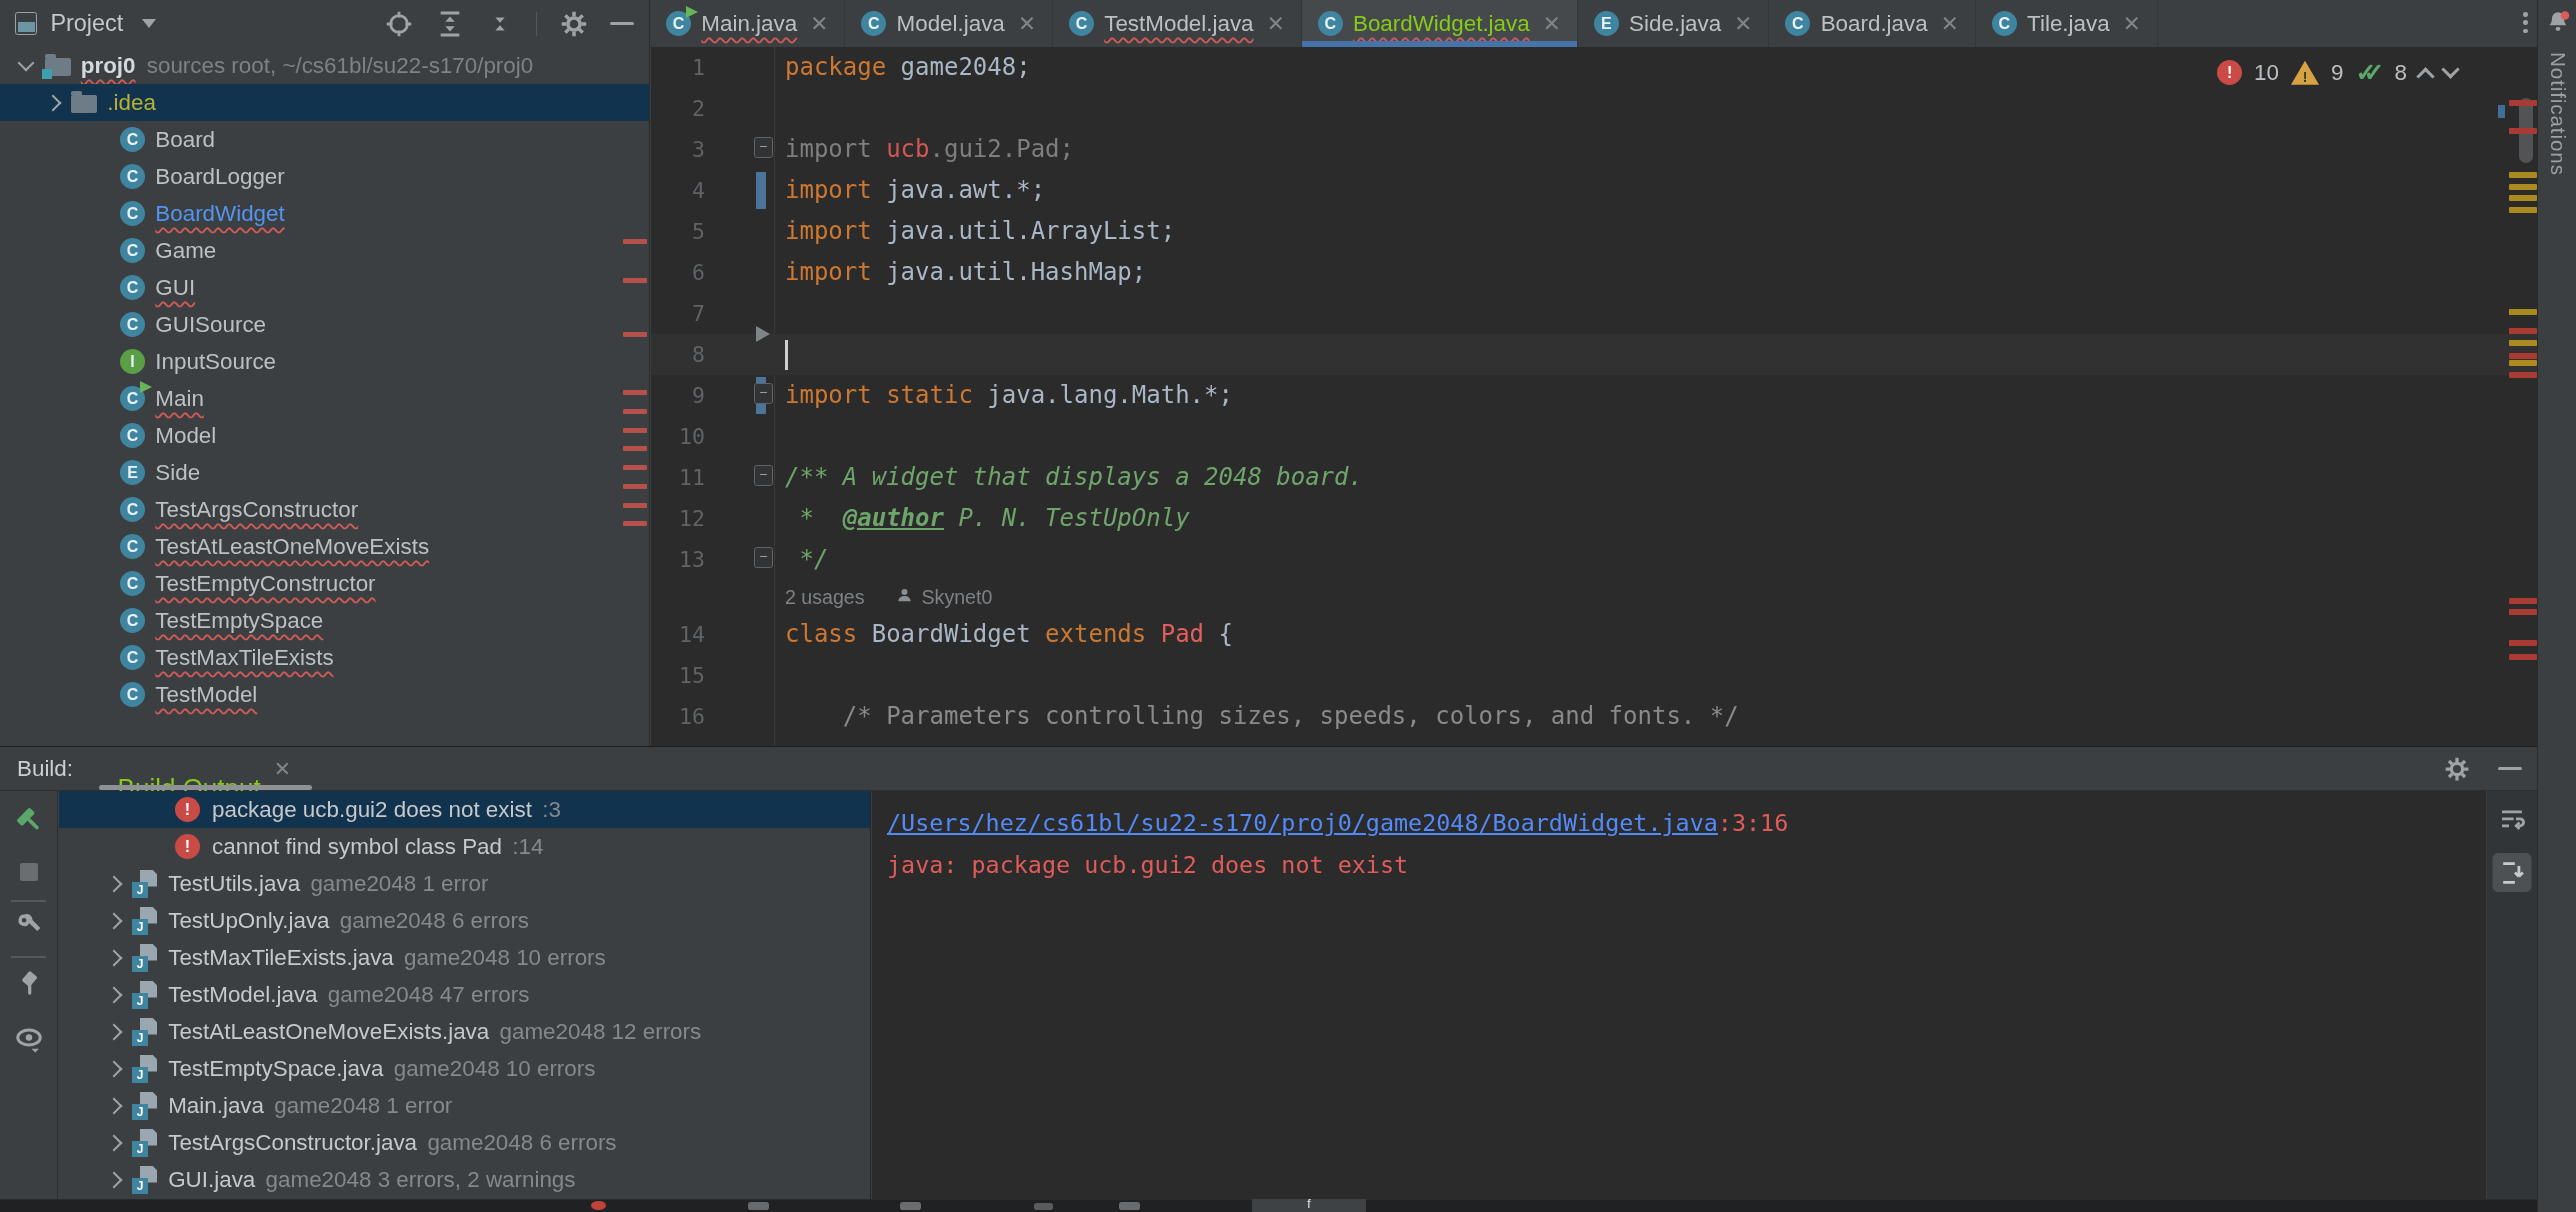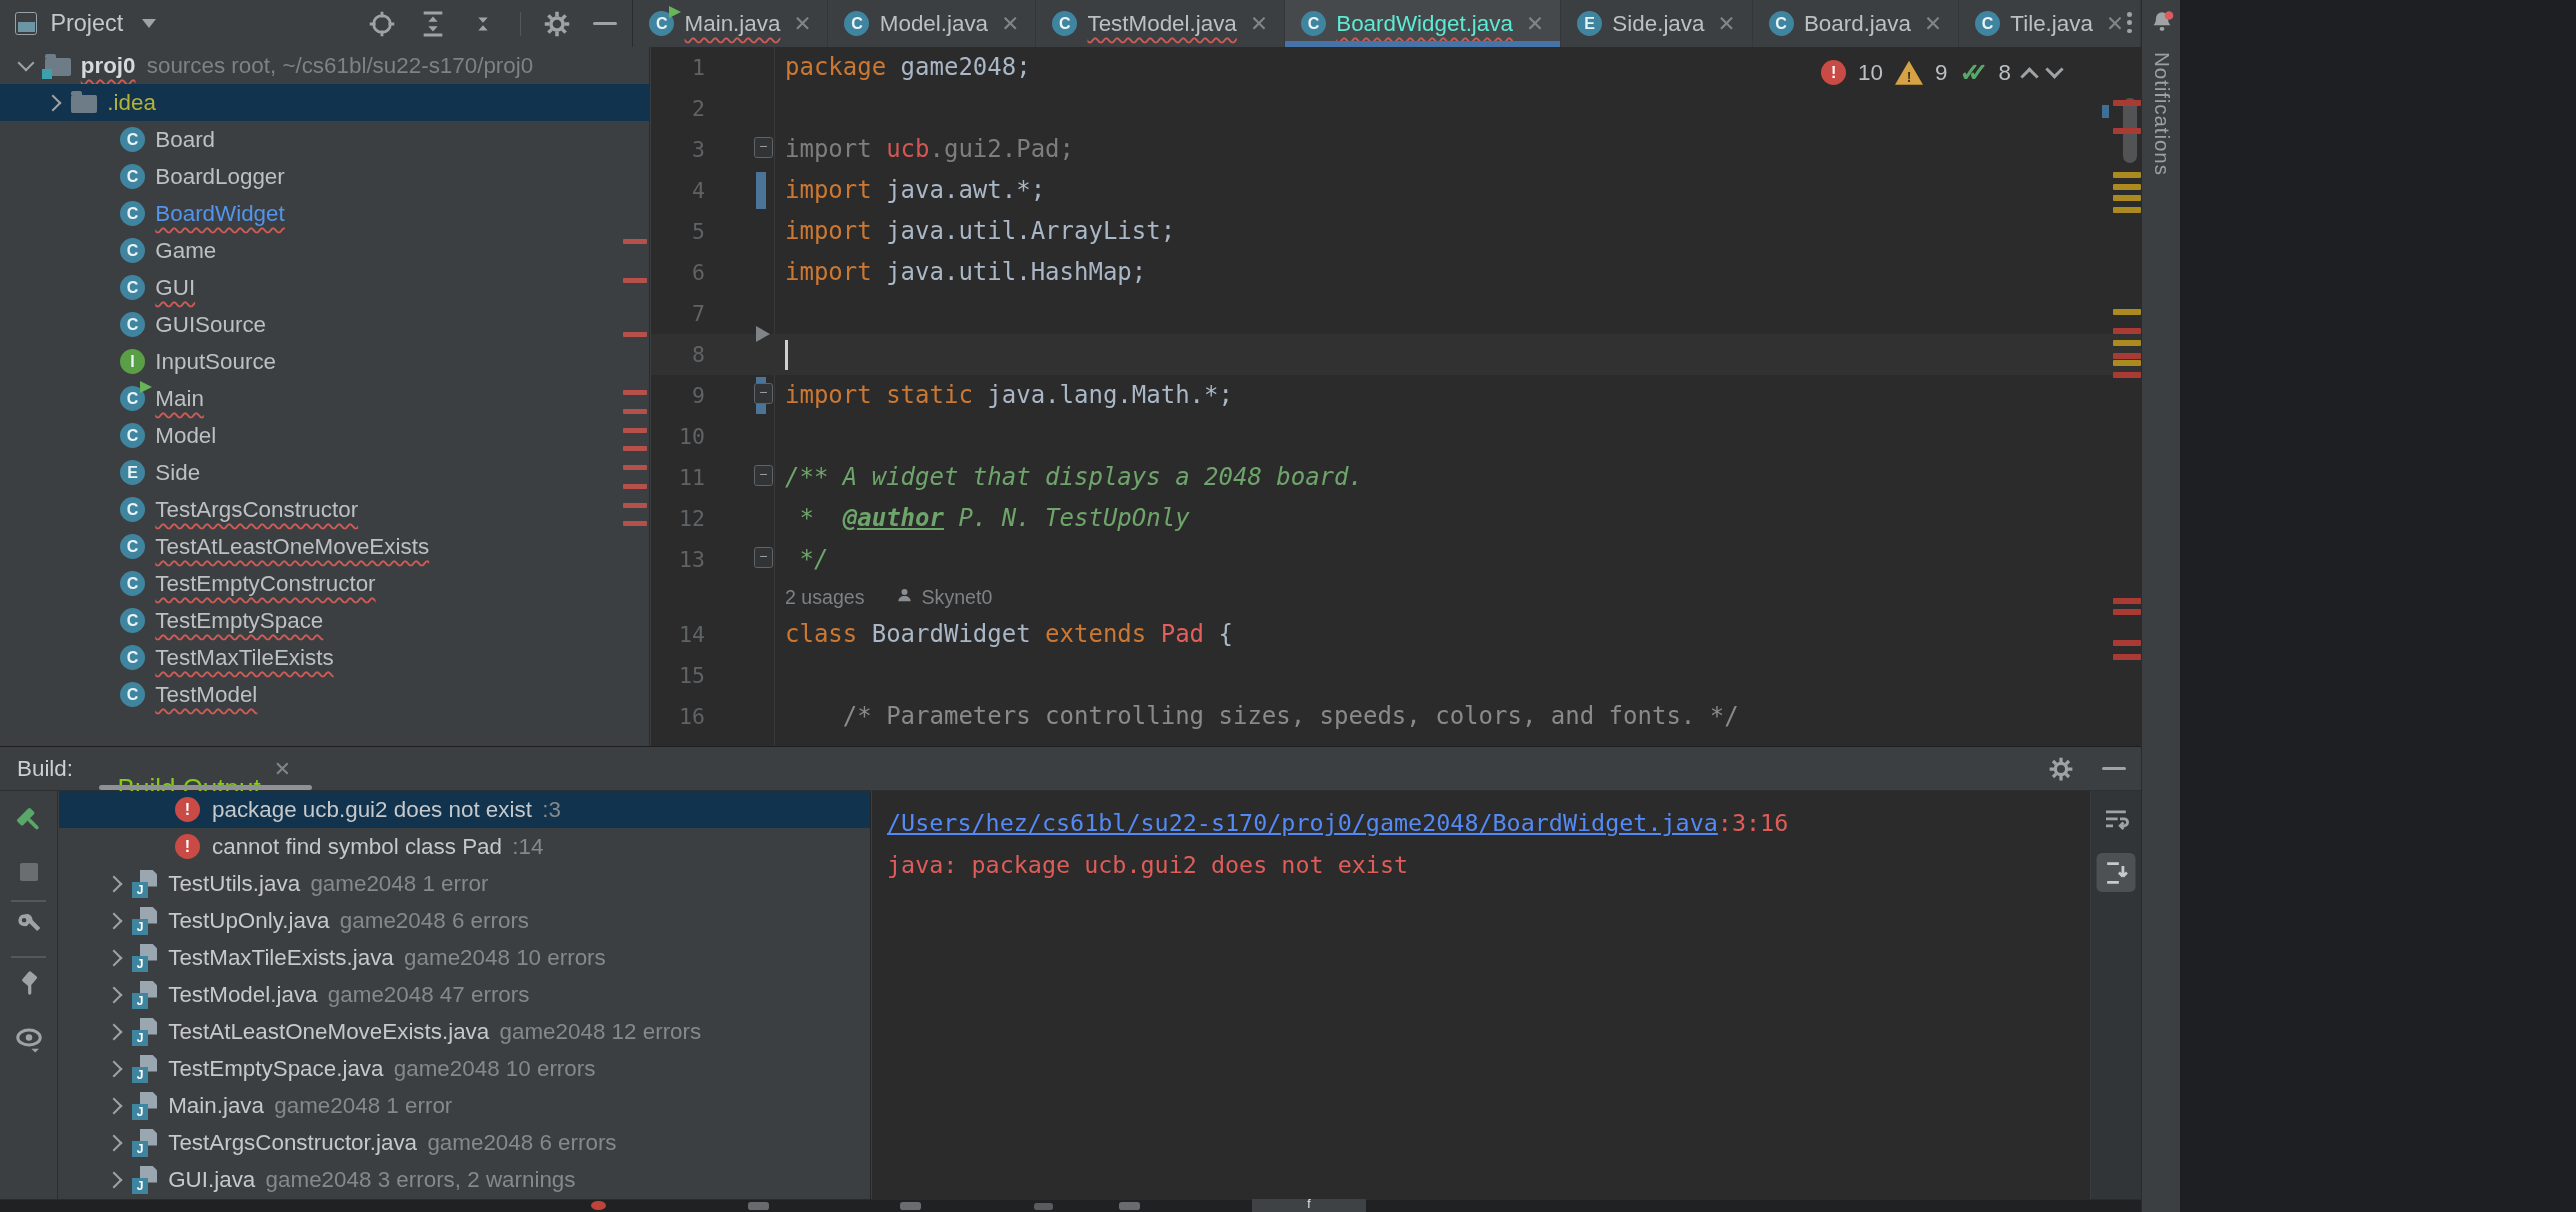--- a/index.html
+++ b/index.html
@@ -1,18 +1,18 @@
 <!DOCTYPE html>
 <html style="font-size:15px"><head>
 <meta charset="utf-8">
 <style>
   * { margin:0; padding:0; box-sizing:border-box; }
   html,body { background:#1e1f22; }
   body { font-family:"Liberation Sans", sans-serif; }
-  #root { position:relative; width:2180px; height:1212px; background:#3c3f41; overflow:hidden; }
+  #root { position:relative; width:2576px; height:1212px; background:#3c3f41; overflow:hidden; }
 
   
   .right-stripe { position:absolute; top:0; right:0; width:39px; bottom:0; background:#3c3f41; border-left:0.9px solid #2a2b2c; z-index:3; }
   .stripe-label { writing-mode:vertical-rl; font-size:20.6px; color:#9aa0a5; margin:52px 0 0 8.4px; letter-spacing:0.9px; }
   .bell-wrap { position:absolute; top:9.4px; left:6.5px; }
 
   
   .app { position:absolute; top:0; left:0; right:39px; bottom:0; }
 
   
@@ -25,21 +25,21 @@
   .ph-spacer { flex:1; }
   .ph-icons { display:flex; align-items:center; gap:22.4px; }
   .vdiv { width:0.9px; height:24px; background:#55585a; }
   .hbar { width:24px; height:3.7px; background:#9fa3a6; border-radius:1.9px; }
 
   .tabbar { flex:1; background:#3c3f41; display:flex; position:relative; }
   .tab { display:flex; align-items:center; gap:10.3px; padding:0 16px; border-right:0.9px solid #34373a; height:47px; position:relative; }
   .tab.active { background:#45494c; }
   .tab.active::after { content:""; position:absolute; left:0; right:0; bottom:0; height:5.6px; background:#4673a8; }
   .tab-label { font-size:22.4px; color:#bdc0c3; white-space:nowrap; }
-  .tab.active .tab-label { color:#5eead4; }
+  .tab.active .tab-label { color:#84cc16; }
   .tab-close { color:#7f868b; font-size:21.5px; margin-left:2.8px; }
   .sq { text-decoration:underline wavy #cf5b56 1.9px; text-underline-offset:5.6px; }
   .dots { position:absolute; right:9.4px; top:12px; display:flex; flex-direction:column; gap:3.7px; }
   .dots i { width:4.7px; height:4.7px; border-radius:50%; background:#9fa3a6; }
 
   
   .cicon { width:25px; height:25px; min-width:25px; border-radius:50%; background:#3f85a0; color:#eaf4f8; display:flex; align-items:center; justify-content:center; font-size:16px; font-weight:bold; position:relative; }
   .cicon.iface { background:#5a9e46; }
   .run-badge { position:absolute; top:-4.7px; right:-6.5px; width:0; height:0; border-left:12px solid #67b558; border-top:6.5px solid transparent; border-bottom:6.5px solid transparent; }
 

